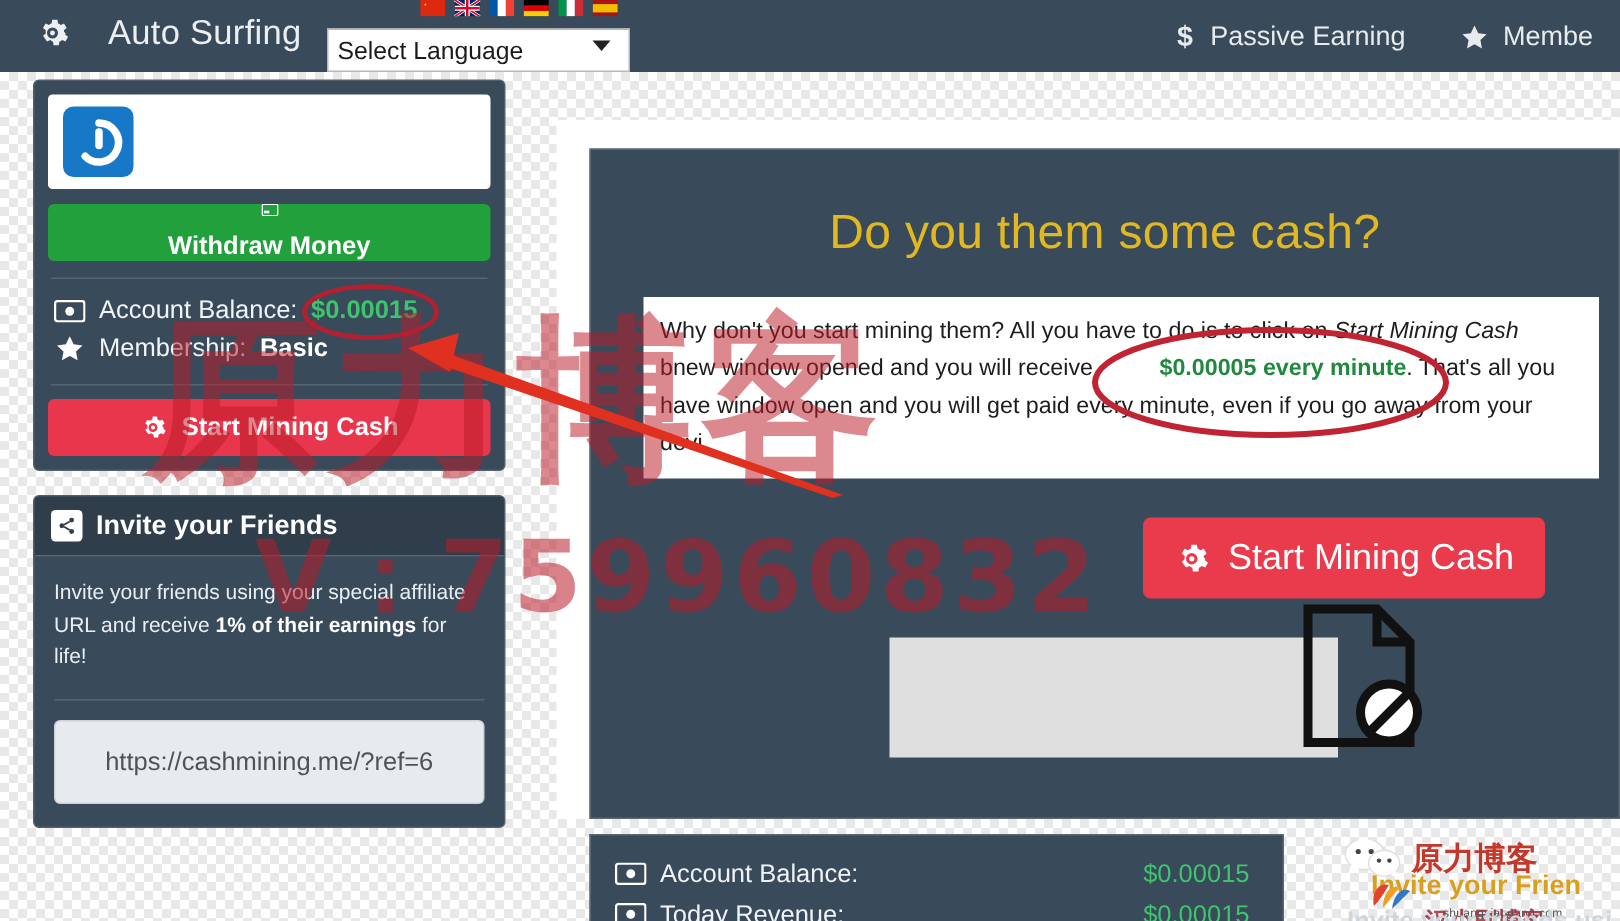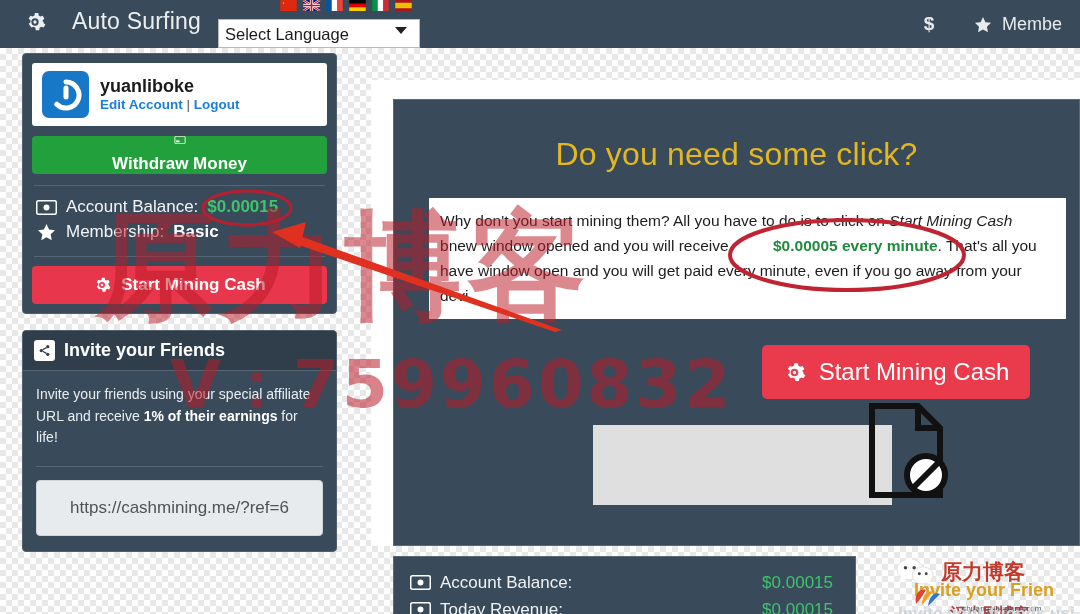--- a/index.html
+++ b/index.html
@@ -308,48 +308,41 @@
       <option>Select Language</option>
     </select>
     <span class="lang-chev"></span>
   </div>
 
   <div class="nav-links">
     <div class="nav-link">
       <svg width="14" height="20" viewBox="0 0 14 22">
         <text x="0" y="18" font-family="Liberation Sans, sans-serif" font-size="21" font-weight="bold" fill="#e7ebee">$</text>
       </svg>
+      <span>Passive Earning</span>
     </div>
     <div class="nav-link">
       <svg width="20" height="19" viewBox="0 0 24 24" fill="#e7ebee">
         <polygon points="12,2.5 15.1,9 22.2,9.9 17,14.8 18.3,21.8 12,18.4 5.7,21.8 7,14.8 1.8,9.9 8.9,9"></polygon>
       </svg>
       <span>Membe</span>
     </div>
   </div>
 </div>
 
 <div class="sidebar">
 
   <div class="card acct-card">
 
     <div class="profile">
       <div class="avatar">
         <svg width="34" height="34" viewBox="0 0 34 34">
           <path d="M17 4a13 13 0 11-9.2 22.2" stroke="#fff" stroke-width="5" fill="none" stroke-linecap="round"></path>
           <path d="M17 10v9" stroke="#fff" stroke-width="5" fill="none" stroke-linecap="round"></path>
         </svg>
-      </div>
-      <div class="profile-txt">
-        <div class="uname">yuanliboke</div>
-        <div class="ulinks">
-          <a>Edit Account</a>
-          <span class="sep">|</span>
-          <a>Logout</a>
-        </div>
       </div>
     </div>
 
     <div class="btn btn-withdraw">
       <svg width="20" height="15" viewBox="0 0 24 18" fill="#fff">
         <rect x="0.5" y="0.5" width="23" height="17" rx="2" fill="none" stroke="#fff" stroke-width="2"></rect>
         <rect x="3" y="10" width="8" height="4" fill="#fff"></rect>
       </svg>
       <span>Withdraw Money</span>
     </div>
@@ -404,21 +397,21 @@
     </div>
   </div>
 </div>
 
 <div class="wm-cn">原力博客</div>
 <div class="wm-v">V：759960832</div>
 
 <div class="main-white">
   <div class="main-dark">
 
-    <div class="headline">Do you need some click?</div>
+    <div class="headline">Do you them some cash?</div>
 
     <div class="infobox">
       <span>Why don't you start mining them? All you have to do is to click on </span><i>Start Mining Cash</i><span> b</span><span>new window opened and you will receive </span><span class="grn">$0.00005 every minute</span><span>. That's all you have</span> <span>window open and you will get paid every minute, even if you go away from your devi</span>
     </div>
 
     <div class="btn-mine-main">
       <svg width="23" height="23" viewBox="0 0 24 24" fill="#fff">
         <path d="M12 8a4 4 0 100 8 4 4 0 000-8zm9.4 4a7.4 7.4 0 01-.1 1.2l2 1.6-1.9 3.3-2.4-1a7.6 7.6 0 01-2 1.2l-.4 2.6h-3.8l-.4-2.6a7.6 7.6 0 01-2-1.2l-2.4 1L5.1 14l2-1.6a7.4 7.4 0 010-2.4l-2-1.6L7 5.1l2.4 1a7.6 7.6 0 012-1.2l.4-2.6h3.8l.4 2.6c.7.3 1.4.7 2 1.2l2.4-1 1.9 3.3-2 1.6c.1.4.1.8.1 1.2zM12 10.2a1.8 1.8 0 100 3.6 1.8 1.8 0 000-3.6z"></path>
       </svg>
       <span>Start Mining Cash</span>

